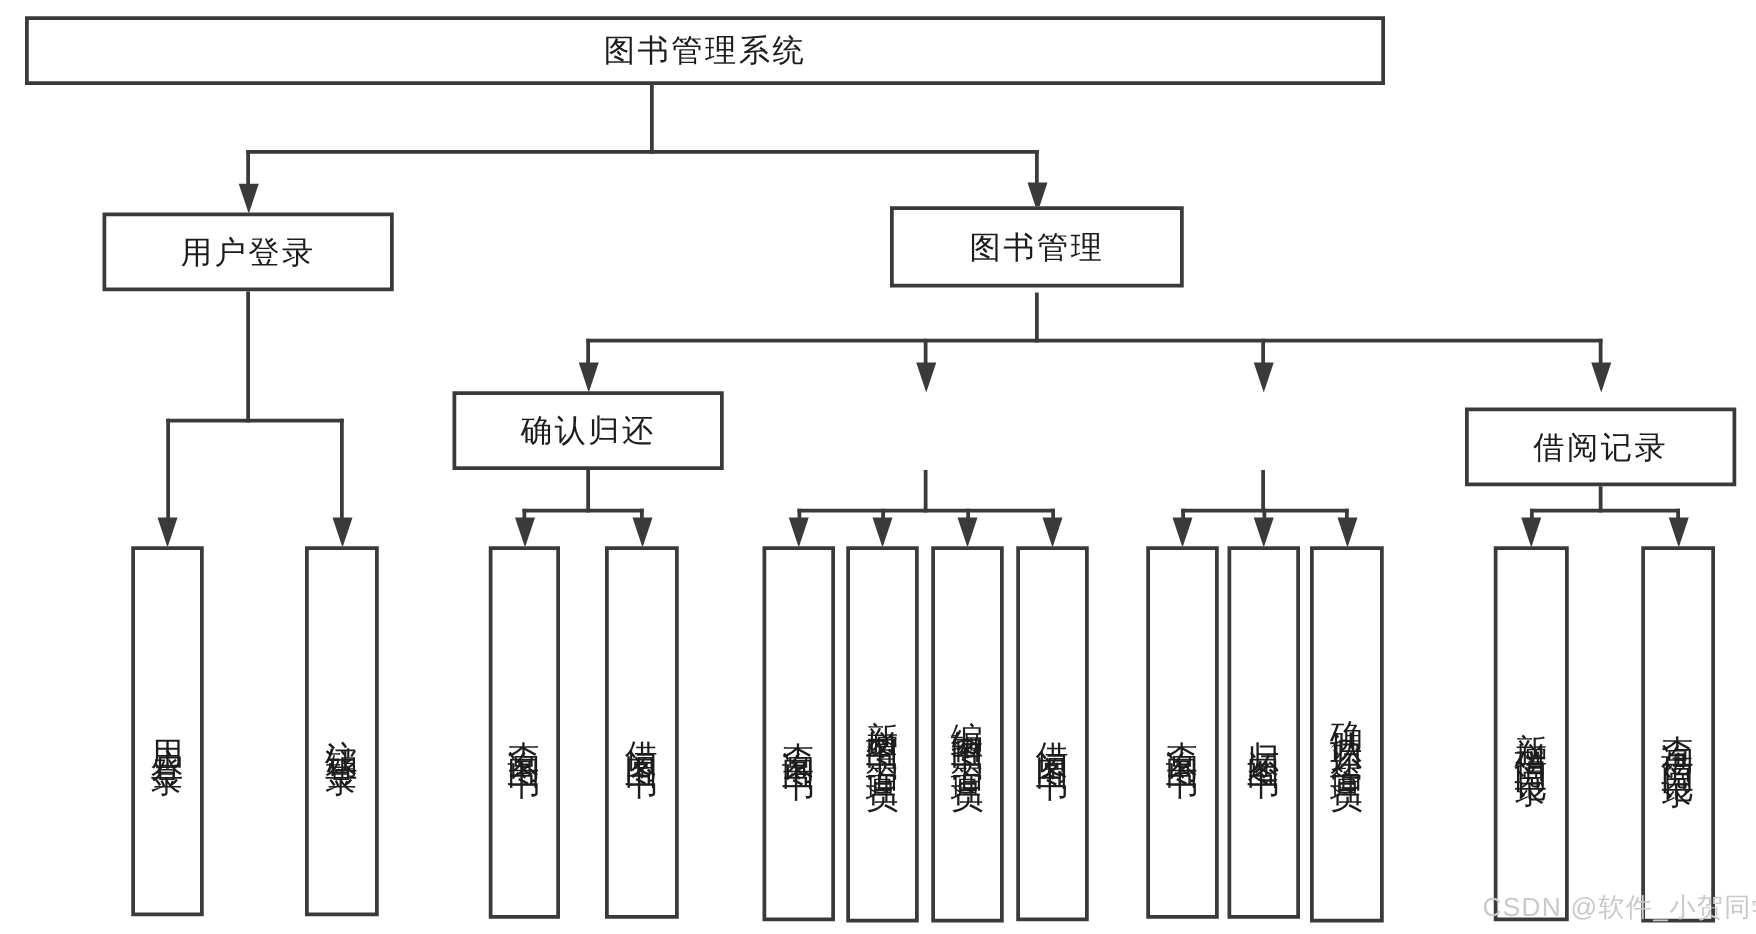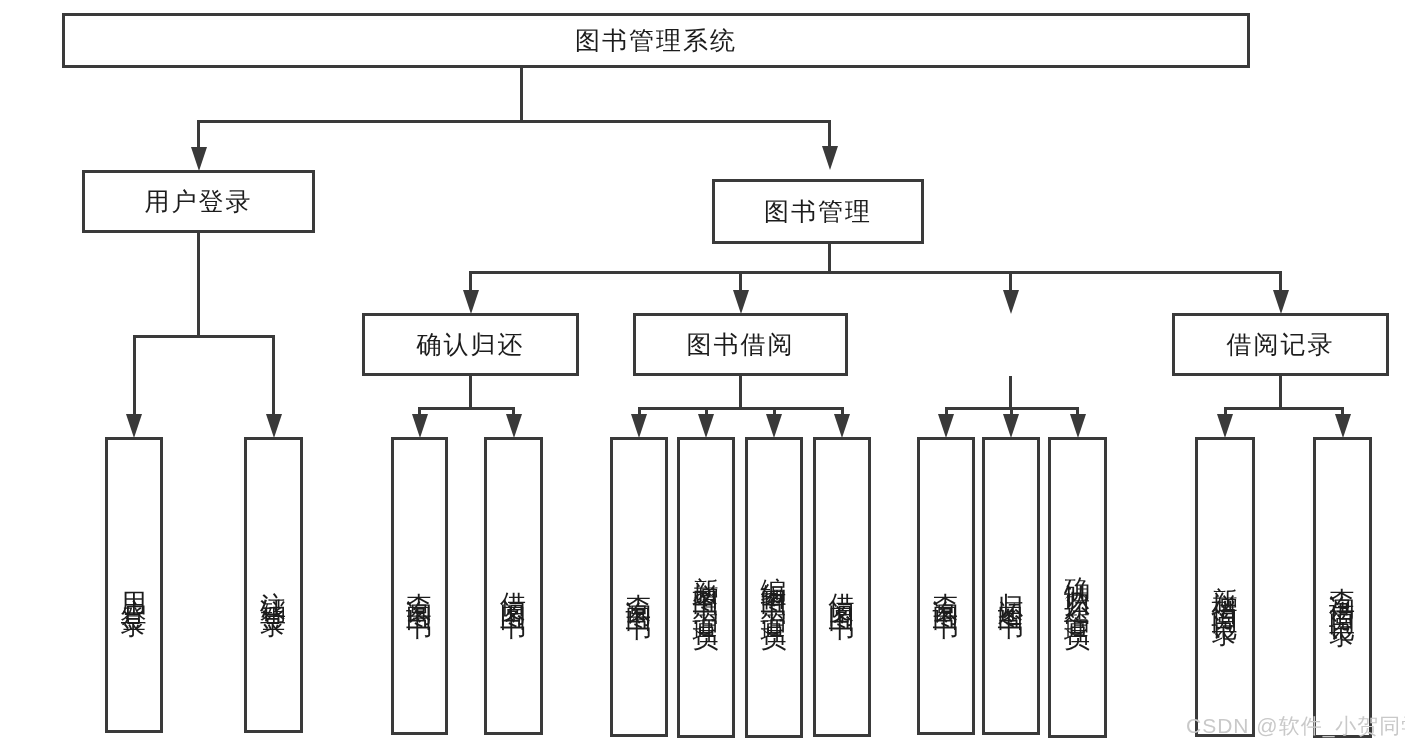--- a/index.html
+++ b/index.html
@@ -65,36 +65,33 @@
     letter-spacing: 1px;
     white-space: nowrap;
     z-index: 5;
   }
 </style>
 </head>
 <body>
 
 <div id="canvas">
   <div id="watermark">CSDN @软件_小贺同学</div>
-<div class="node" style="left: 20px; top: 13px; width: 1188px; height: 55px; margin-left: 42px;">
+<div class="node" style="left: 20px; top: 13px; width: 1088px; height: 55px;">
       <span class="label">图书管理系统</span>
     </div>
     <div class="node" style="left: 82px; top: 170px; width: 233px; height: 63px;">
       <span class="label">用户登录</span>
     </div>
-    <div class="node" style="left: 712px; top: 179px; width: 212px; height: 65px; font-family: Liberation Serif, serif;">
+    <div class="node" style="left: 712px; top: 165px; width: 235px; height: 65px; font-family: Liberation Serif, serif;">
       <span class="label">图书管理</span>
     </div>
     <div class="node" style="left: 362px; top: 313px; width: 217px; height: 63px;">
       <span class="label">确认归还</span>
     </div>
-    <div class="node" style="left: 633px; top: 313px; width: 215px; height: 63px;">
-      <span class="label">图书借阅</span>
-    </div>
-    <div class="node" style="left: 1172px; top: 313px; width: 217px; height: 63px;">
+    <div class="node" style="left: 1172px; top: 326px; width: 217px; height: 63px;">
       <span class="label">借阅记录</span>
     </div>
     <div class="node vertical" style="left: 105px; top: 437px; width: 58px; height: 296px;">
       <span class="label">用户登录</span>
     </div>
     <div class="node vertical" style="left: 244px; top: 437px; width: 59px; height: 296px;">
       <span class="label">注销登录</span>
     </div>
     <div class="node vertical" style="left: 391px; top: 437px; width: 57px; height: 298px;">
       <span class="label">查询图书</span>

